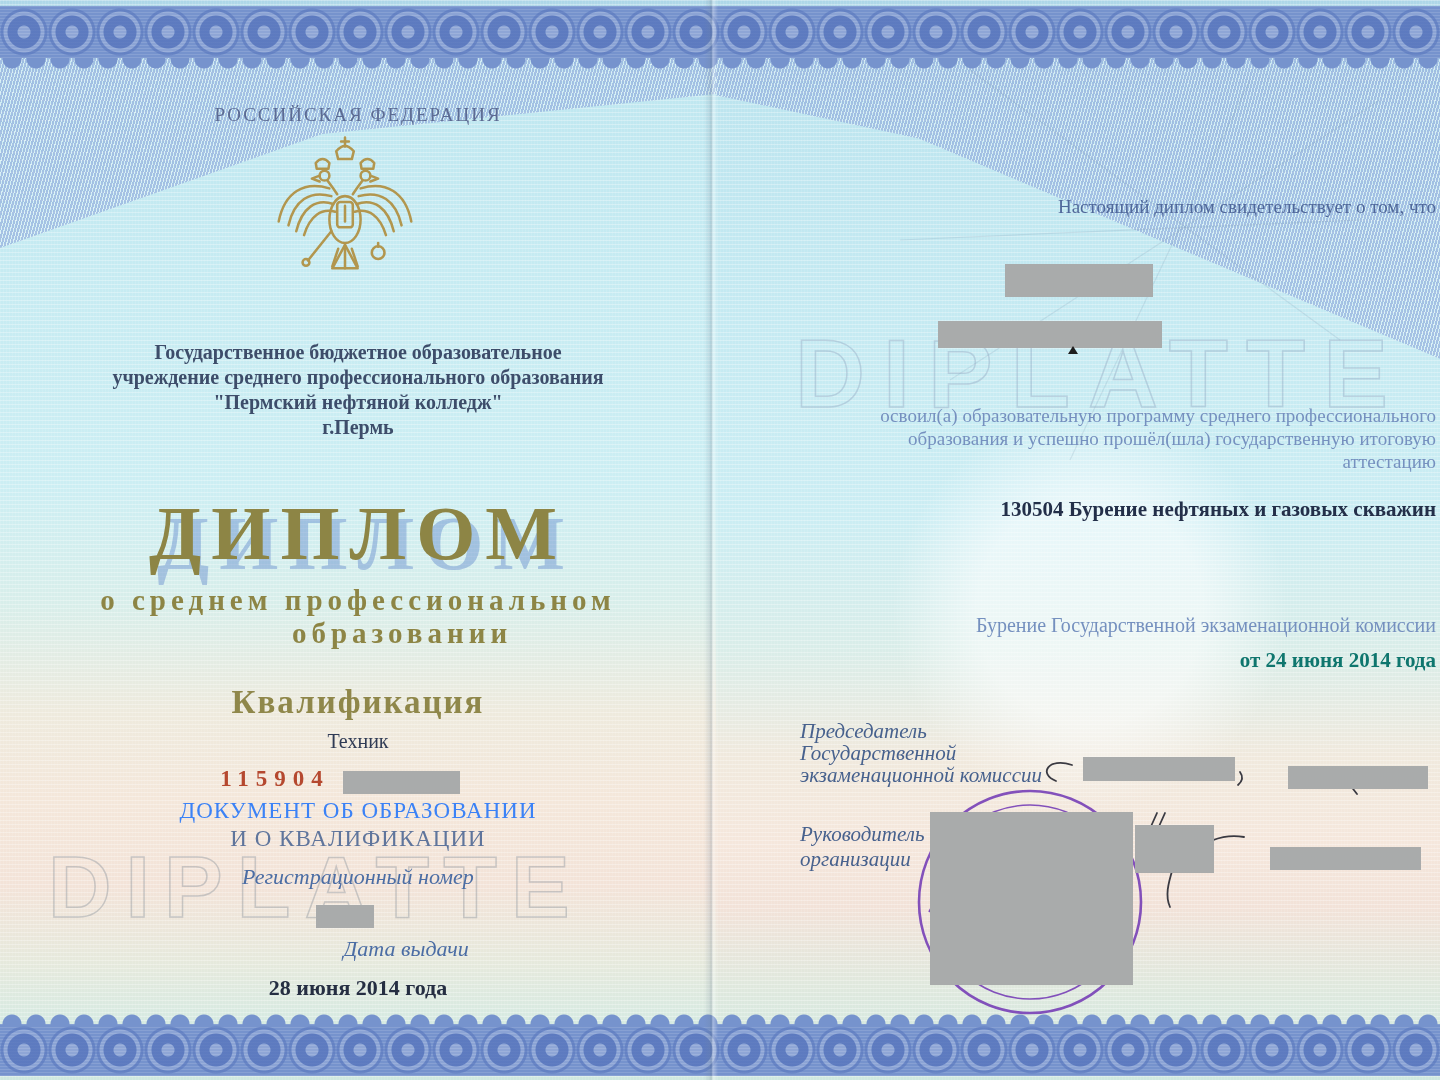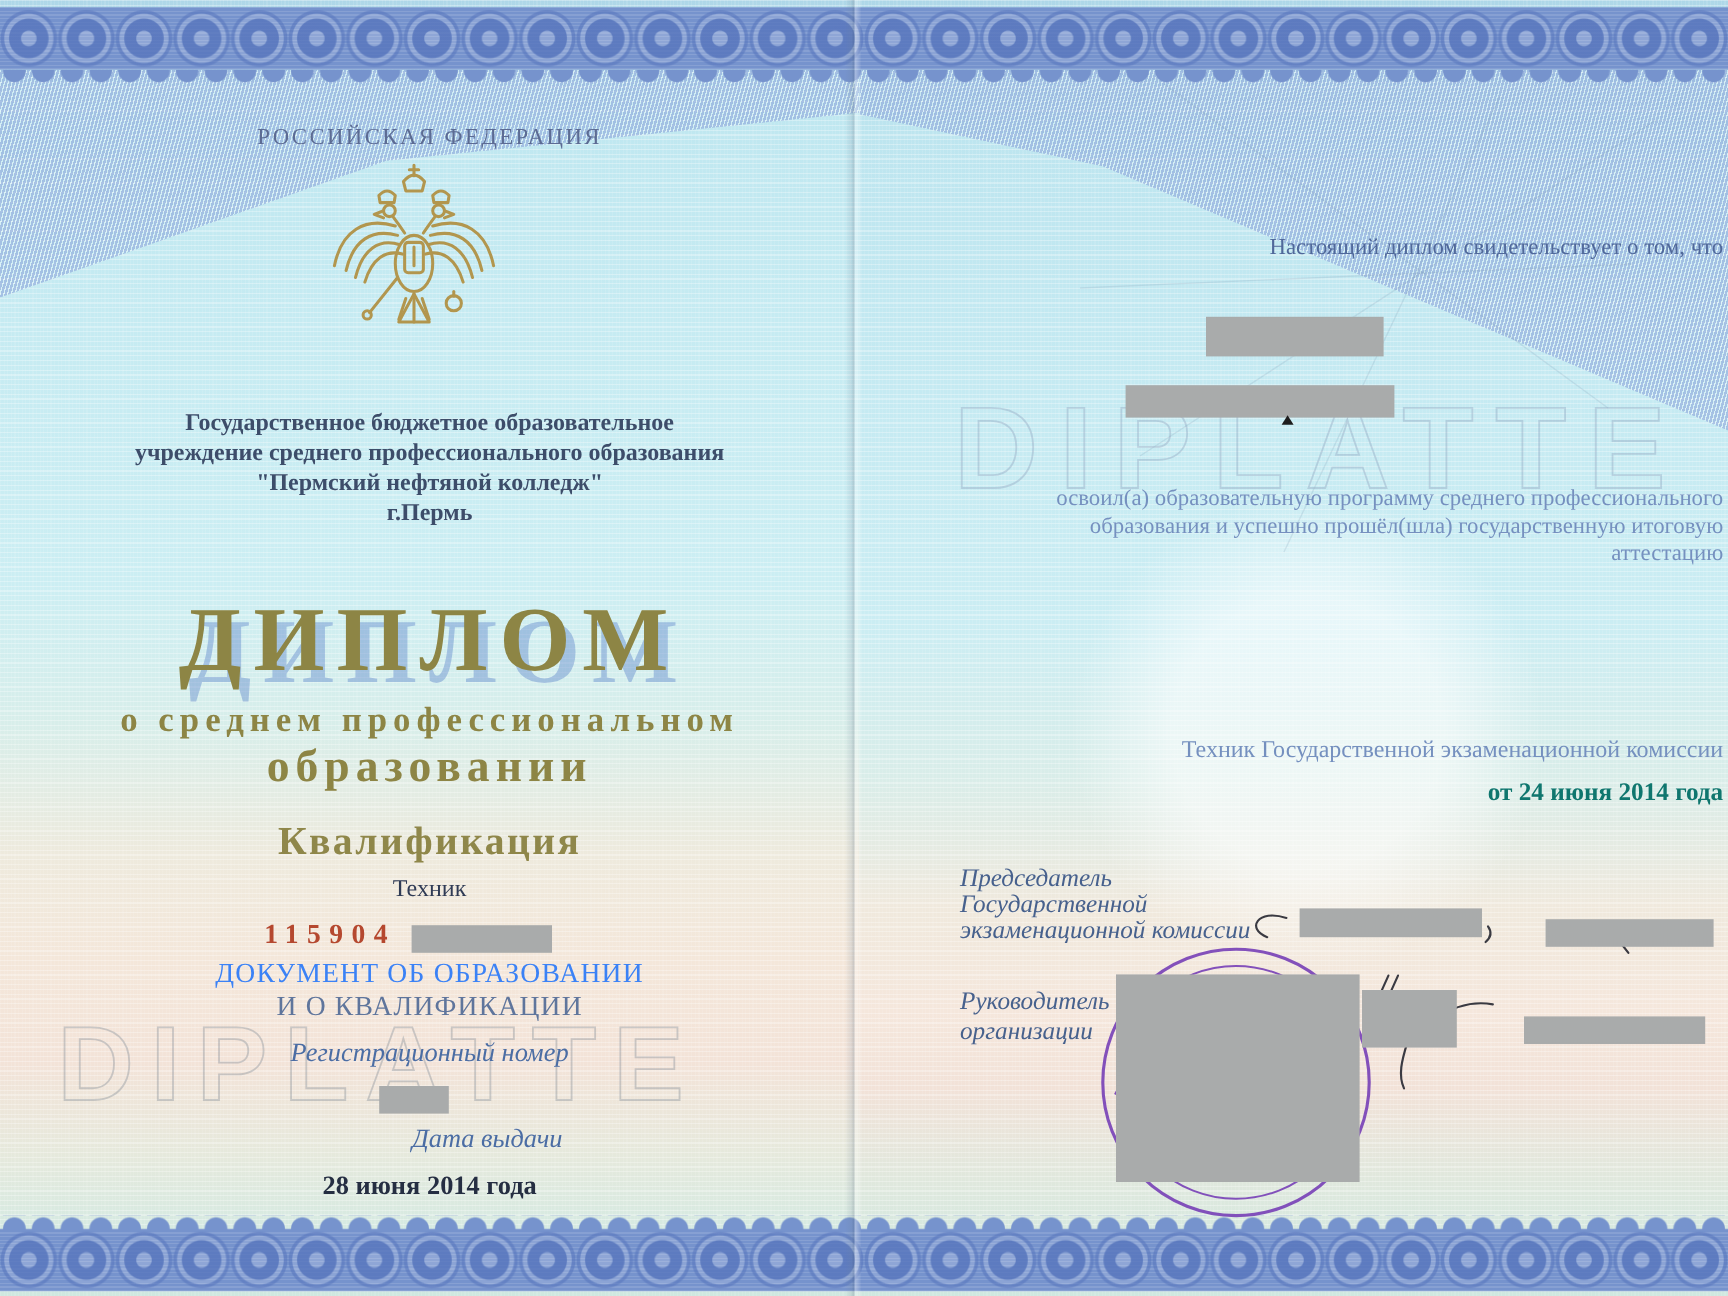--- a/index.html
+++ b/index.html
@@ -48,21 +48,21 @@
   #wm-left{left:48px;top:836px;font-size:88px;letter-spacing:14px;}
   #wm-right{left:795px;top:318px;font-size:97px;letter-spacing:18px;-webkit-text-stroke-color:rgba(145,168,192,.42);}
   
   .lp{left:0;width:716px;text-align:center;z-index:7;}
   #country{top:104px;font-size:19px;letter-spacing:2px;color:#5c6b93;}
   #eagle{left:267px;top:135px;z-index:7;}
   #institution{top:340px;font-size:20px;line-height:25px;color:#3d4d6a;font-weight:600;}
   #title{top:490px;font-size:76px;letter-spacing:10px;font-weight:600;color:#8d8545;}
   #title-echo{top:500px;left:8px;font-size:76px;letter-spacing:10px;font-weight:600;color:rgba(85,125,200,.40);z-index:6;}
   #subtitle1{top:584px;font-size:29px;letter-spacing:5px;font-weight:600;color:#8d8545;}
-  #subtitle2{top:617px;font-size:38px;letter-spacing:5px;font-weight:600;color:#8d8545;}
+  #subtitle2{top:617px;font-size:29px;letter-spacing:5px;font-weight:600;color:#8d8545;margin-left:44px;}
   #qual-label{top:684px;font-size:33px;letter-spacing:2px;font-weight:600;color:#8f874a;}
   #qual-value{top:730px;font-size:20px;color:#2f3b55;}
   #serial{left:0;top:766px;width:550px;text-align:center;font-size:23px;letter-spacing:7px;font-weight:700;color:#b5482f;z-index:7;}
   #doctype1{top:798px;font-size:23px;letter-spacing:1px;color:#3b82f6;}
   #doctype2{top:826px;font-size:23px;letter-spacing:1px;color:#5f759c;}
   #reg-label{top:864px;font-size:22px;font-style:italic;color:#4b6da4;}
   #date-label{top:936px;font-size:22px;font-style:italic;color:#4b6da4;margin-left:48px;}
   #date-value{top:975px;font-size:22px;font-weight:600;color:#252e42;}
   
   .rp{left:720px;width:716px;text-align:right;z-index:7;}
@@ -183,21 +183,22 @@
   <div class="abs lp" id="date-value">28 июня 2014 года</div>
 
   <div class="abs rp" id="intro">Настоящий диплом свидетельствует о том, что</div>
 
   <div class="abs rp" id="program">
     <div>освоил(а) образовательную программу среднего профессионального</div>
     <div>образования и успешно прошёл(шла) государственную итоговую</div>
     <div>аттестацию</div>
   </div>
 
-  <div class="abs rp" id="decision">Техник Государственной экзаменационной комиссии</div>
+  <div class="abs rp" id="specialty">130504 Бурение нефтяных и газовых скважин</div>
+  <div class="abs rp" id="decision">Бурение Государственной экзаменационной комиссии</div>
   <div class="abs rp" id="decision-date">от 24 июня 2014 года</div>
 
   <div class="abs" id="chairman">
     <div>Председатель</div>
     <div>Государственной</div>
     <div>экзаменационной комиссии</div>
   </div>
 
   <div class="abs" id="head-block">
     <div>Руководитель о</div>

